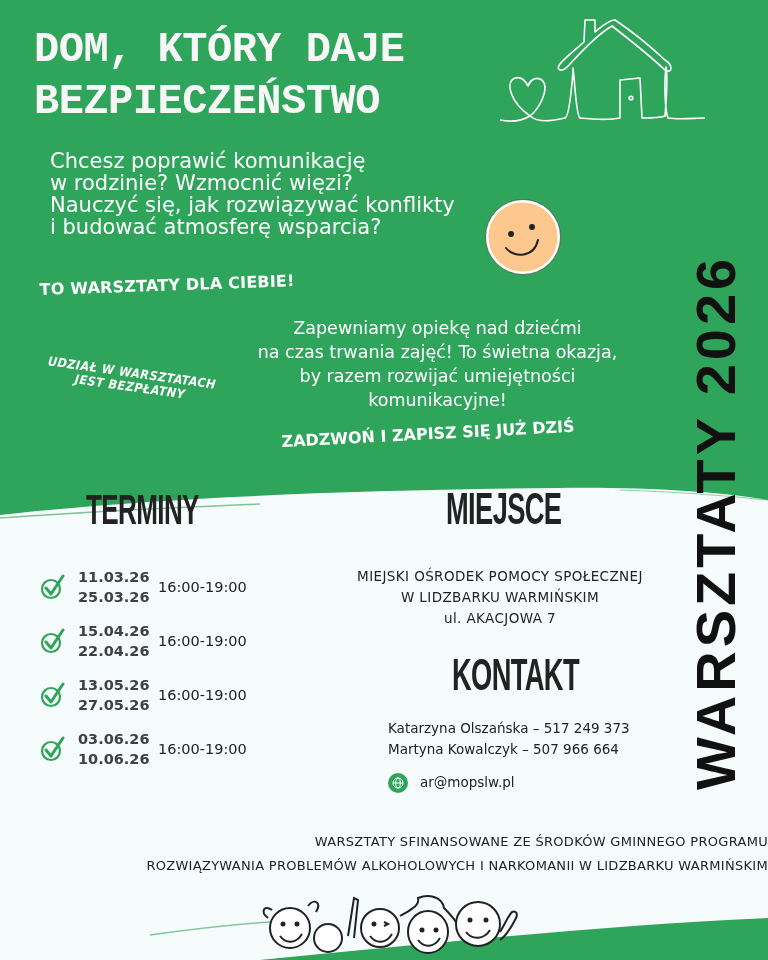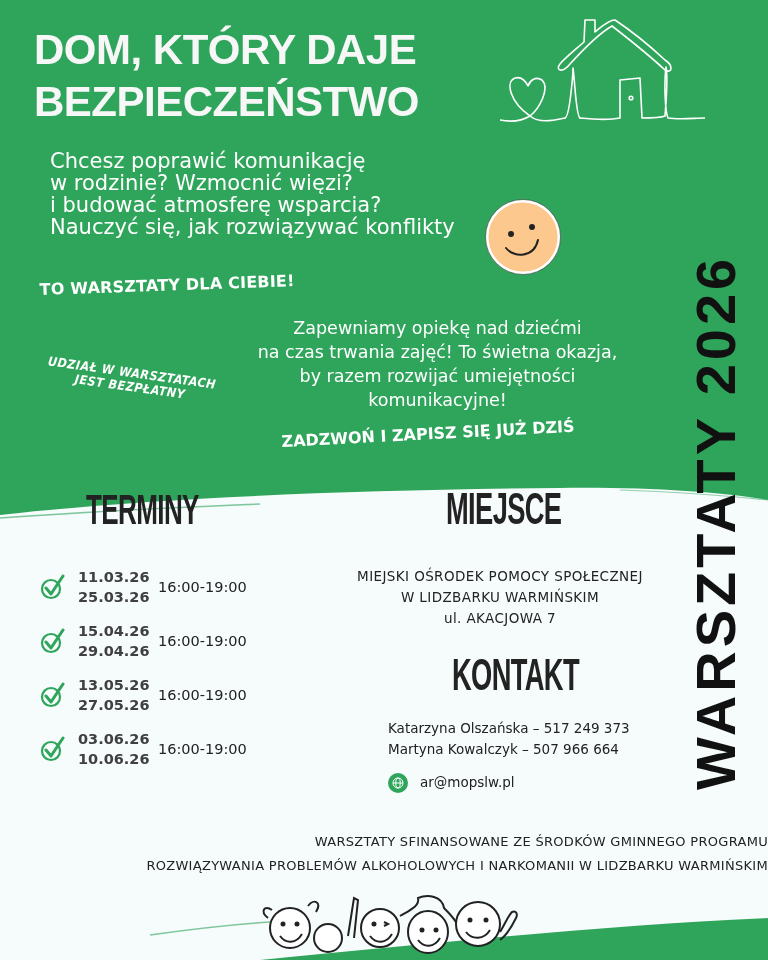--- a/index.html
+++ b/index.html
@@ -1,20 +1,20 @@
 <!DOCTYPE html>
 <html><head>
 <meta charset="utf-8">
 <style>
   html, body { margin:0; padding:0; }
   body { width:768px; height:960px; position:relative; overflow:hidden; background:#f6fbfc; font-family:"DejaVu Sans", sans-serif; }
   .green-top { position:absolute; left:0; top:0; width:768px; height:520px; background:#2fa55b; }
   .wave { position:absolute; left:0; top:470px; width:768px; height:100px; }
   .bottom-green { position:absolute; left:0; top:900px; width:768px; height:60px; }
-  .title { position:absolute; left:34px; top:24px; color:#f7f7f7; font-family:Liberation Sans, sans-serif; font-weight:bold; font-size:42px; line-height:52px; letter-spacing:-0.5px; }
+  .title { position:absolute; left:34px; top:24px; color:#f7f7f7; font-family:Liberation Mono, monospace; font-weight:bold; font-size:42px; line-height:52px; letter-spacing:-0.5px; }
   .house { position:absolute; left:500px; top:12px; width:205px; height:118px; }
   .intro { position:absolute; left:50px; top:150px; color:#fff; font-size:21px; line-height:22px; font-family:"DejaVu Sans", sans-serif; }
   .smiley { position:absolute; left:484px; top:198px; width:78px; height:78px; }
   .for-you { position:absolute; left:40px; top:280px; color:#fff; font-weight:bold; font-size:16px; transform:rotate(-2deg); transform-origin:left bottom; letter-spacing:0.2px; }
   .care { position:absolute; left:230px; top:316px; width:415px; text-align:center; color:#fff; font-size:17.5px; line-height:24px; }
   .free { position:absolute; left:36px; top:366px; width:190px; color:#fff; font-weight:bold; font-style:italic; font-size:12.5px; line-height:14px; text-align:center; transform:rotate(8deg); letter-spacing:0.5px; font-family:"DejaVu Sans Condensed","DejaVu Sans", sans-serif; }
   .call { position:absolute; left:282px; top:432px; color:#fff; font-weight:bold; font-size:16px; transform:rotate(-3deg); transform-origin:left bottom; }
   .vertical { position:absolute; left:688px; top:790px; transform-origin:left top; transform:rotate(-90deg); color:#111; font-family:"Liberation Sans", sans-serif; font-weight:bold; font-size:56px; letter-spacing:4px; white-space:nowrap; line-height:56px; }
   .brush { font-family:"Liberation Sans Narrow","Liberation Sans", sans-serif; font-weight:bold; color:#222; transform:scaleX(0.62); transform-origin:left top; letter-spacing:-1px; }
   .h-terminy { position:absolute; left:86px; top:486px; font-size:42px; }
@@ -56,22 +56,22 @@
   <path d="M0 108 C 10 110, 20 110, 30 104 C 10 90, 5 70, 15 66 C 22 64, 26 70, 28 74 C 30 68, 36 64, 42 68 C 50 76, 40 96, 30 104 C 40 112, 55 108, 65 106"></path>
   <path d="M65 106 C 70 104, 73 60, 73 56 C 75 70, 76 104, 80 106"></path>
   <path d="M60 52 C 55 58, 62 62, 70 52 C 90 30, 105 18, 112 14 C 130 28, 150 44, 165 58 C 172 62, 174 54, 165 48 C 150 34, 130 18, 115 8 C 108 8, 100 16, 95 20 L95 8 L85 8 L84 30 C 75 38, 65 46, 60 52 Z"></path>
   <path d="M80 106 C 100 108, 110 108, 120 106 L120 68 L140 66 L142 106 C 150 106, 160 106, 165 104 C 167 80, 167 60, 166 55 C 164 70, 165 100, 168 106 C 180 108, 195 106, 205 106"></path>
   <circle cx="131" cy="86" r="1.8"></circle>
 </svg>
 
 <div class="intro">
   <div>Chcesz poprawić komunikację</div>
   <div>w rodzinie? Wzmocnić więzi?</div>
+  <div>Nauczyć się, jak rozwiązywać konflikty</div>
   <div>i budować atmosferę wsparcia?</div>
-  <div>Nauczyć się, jak rozwiązywać konflikty</div>
 </div>
 
 <svg class="smiley" viewBox="0 0 78 78">
   <circle cx="39" cy="39" r="36" fill="#fcc88d" stroke="#fff" stroke-width="3"></circle>
   <circle cx="39" cy="39" r="37.5" fill="none" stroke="#333" stroke-width="0.6"></circle>
   <circle cx="27" cy="36" r="3" fill="#222"></circle>
   <circle cx="48" cy="29" r="3" fill="#222"></circle>
   <path d="M22 50 C 30 60, 50 60, 54 42" stroke="#222" stroke-width="2" fill="none" stroke-linecap="round"></path>
 </svg>
 
@@ -109,21 +109,21 @@
       </div>
     <div class="time">16:00-19:00</div>
   </div>
   <div class="term">
     <svg class="check" viewBox="0 0 26 26">
         <circle cx="11" cy="15" r="9" fill="none" stroke="#2fa55b" stroke-width="2.2"></circle>
         <path d="M6 14 L11 20 L23 2" fill="none" stroke="#2fa55b" stroke-width="3" stroke-linecap="round" stroke-linejoin="round"></path>
       </svg>
     <div class="dates">
         <div>15.04.26</div>
-        <div>29.04.26</div>
+        <div>22.04.26</div>
       </div>
     <div class="time">16:00-19:00</div>
   </div>
   <div class="term">
     <svg class="check" viewBox="0 0 26 26">
         <circle cx="11" cy="15" r="9" fill="none" stroke="#2fa55b" stroke-width="2.2"></circle>
         <path d="M6 14 L11 20 L23 2" fill="none" stroke="#2fa55b" stroke-width="3" stroke-linecap="round" stroke-linejoin="round"></path>
       </svg>
     <div class="dates">
         <div>13.05.26</div>

